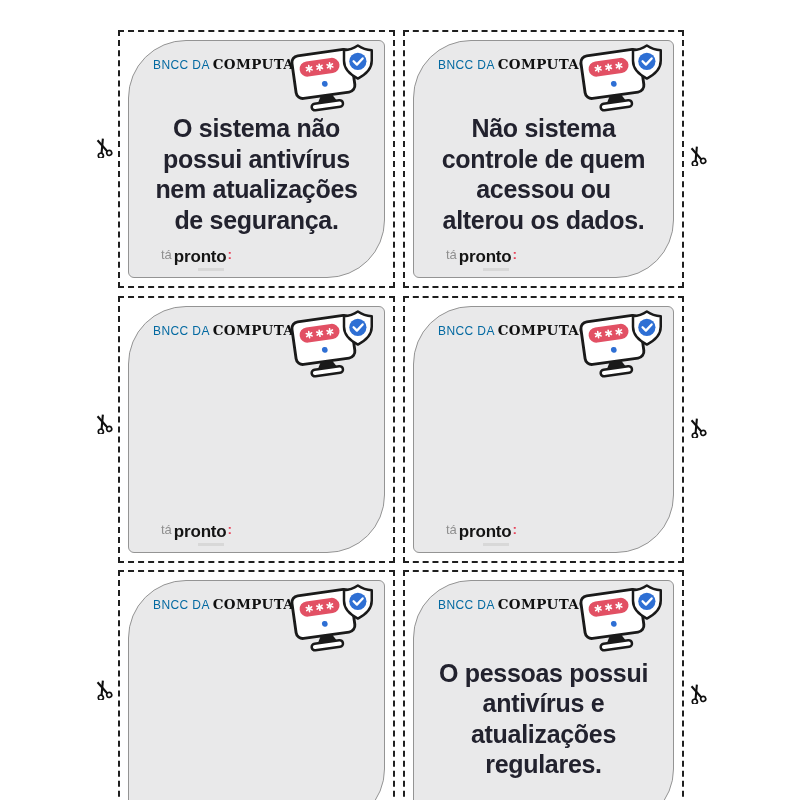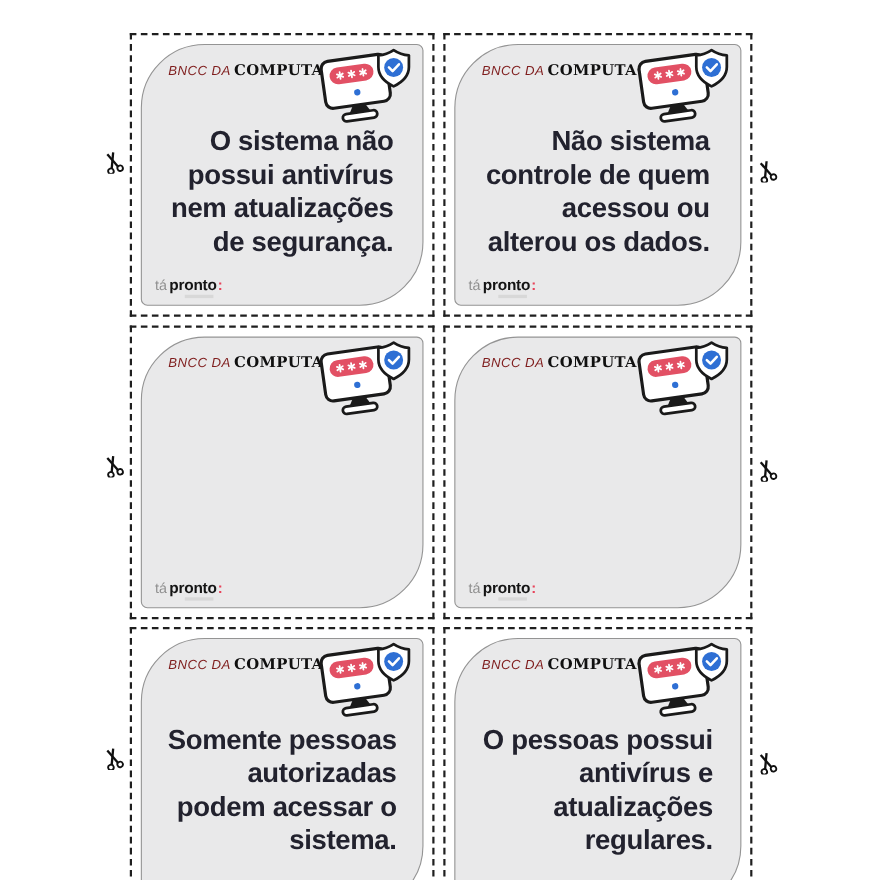--- a/index.html
+++ b/index.html
@@ -11,37 +11,37 @@
     position:absolute;box-sizing:border-box;border:2px dashed #1f1f1f;
   }
   .card{
     position:absolute;inset:8px;background:#e9e9ea;border:1px solid #949494;
     border-radius:58px 6px 58px 6px;overflow:hidden;
   }
   .card-header{
     position:absolute;top:14px;left:24px;white-space:nowrap;
   }
   .hdr-prefix{
-    font-style:italic;color:#7f1d1d;font-size:12px;letter-spacing:.4px;
+    color:#0369a1;font-size:12px;letter-spacing:.4px;
     font-family:"Liberation Sans",sans-serif;
   }
   .hdr-name{
     font-family:"DejaVu Serif",serif;font-weight:700;color:#101010;
     font-size:13.5px;letter-spacing:.3px;margin-left:3px;
   }
   .badge-icon{position:absolute;top:1px;right:7px;width:88px;height:74px;}
   .card-text{
     position:absolute;left:4px;right:4px;top:70px;bottom:40px;
-    display:flex;align-items:center;justify-content:center;text-align:right;
+    display:flex;align-items:center;justify-content:center;text-align:center;
     font-weight:700;font-size:25px;line-height:1.22;letter-spacing:-.3px;
     color:#22222e;white-space:pre-line;
   }
-  .logo{position:absolute;left:12px;bottom:10px;display:flex;align-items:center;}
+  .logo{position:absolute;left:32px;bottom:10px;display:flex;align-items:flex-start;}
   .logo-ta{color:#8f8f8f;font-size:13px;}
-  .logo-pronto{color:#141414;font-weight:700;font-size:14px;margin-left:2px;letter-spacing:-.2px;}
+  .logo-pronto{color:#141414;font-weight:700;font-size:17px;margin-left:2px;letter-spacing:-.2px;}
   .logo-colon{color:#e8435a;font-weight:700;font-size:13.5px;margin-left:1px;}
   .logo-sub{position:absolute;right:8px;bottom:-4px;width:26px;height:3px;background:#d8d8d8;}
   .scissors{position:absolute;width:20px;height:20px;}
 </style>
 </head>
 <body>
 
 <div class="page">
 
   <svg width="0" height="0" style="position:absolute" aria-hidden="true">
@@ -157,24 +157,20 @@
   </div>
 
   <div class="cut-box" style="left:118px;top:570px;width:277px;height:267px">
     <div class="card">
       <div class="card-header">
         <span class="hdr-prefix">BNCC DA</span><span class="hdr-name">COMPUTAÇÃO</span>
       </div>
       <svg class="badge-icon" viewBox="0 0 92 76">
           <use href="#security-icon"></use>
         </svg>
-      <div class="card-text">Somente pessoas
-autorizadas
-podem acessar o
-sistema.</div>
 
     </div>
   </div>
 
   <div class="cut-box" style="left:403px;top:570px;width:281px;height:267px">
     <div class="card">
       <div class="card-header">
         <span class="hdr-prefix">BNCC DA</span><span class="hdr-name">COMPUTAÇÃO</span>
       </div>
       <svg class="badge-icon" viewBox="0 0 92 76">

